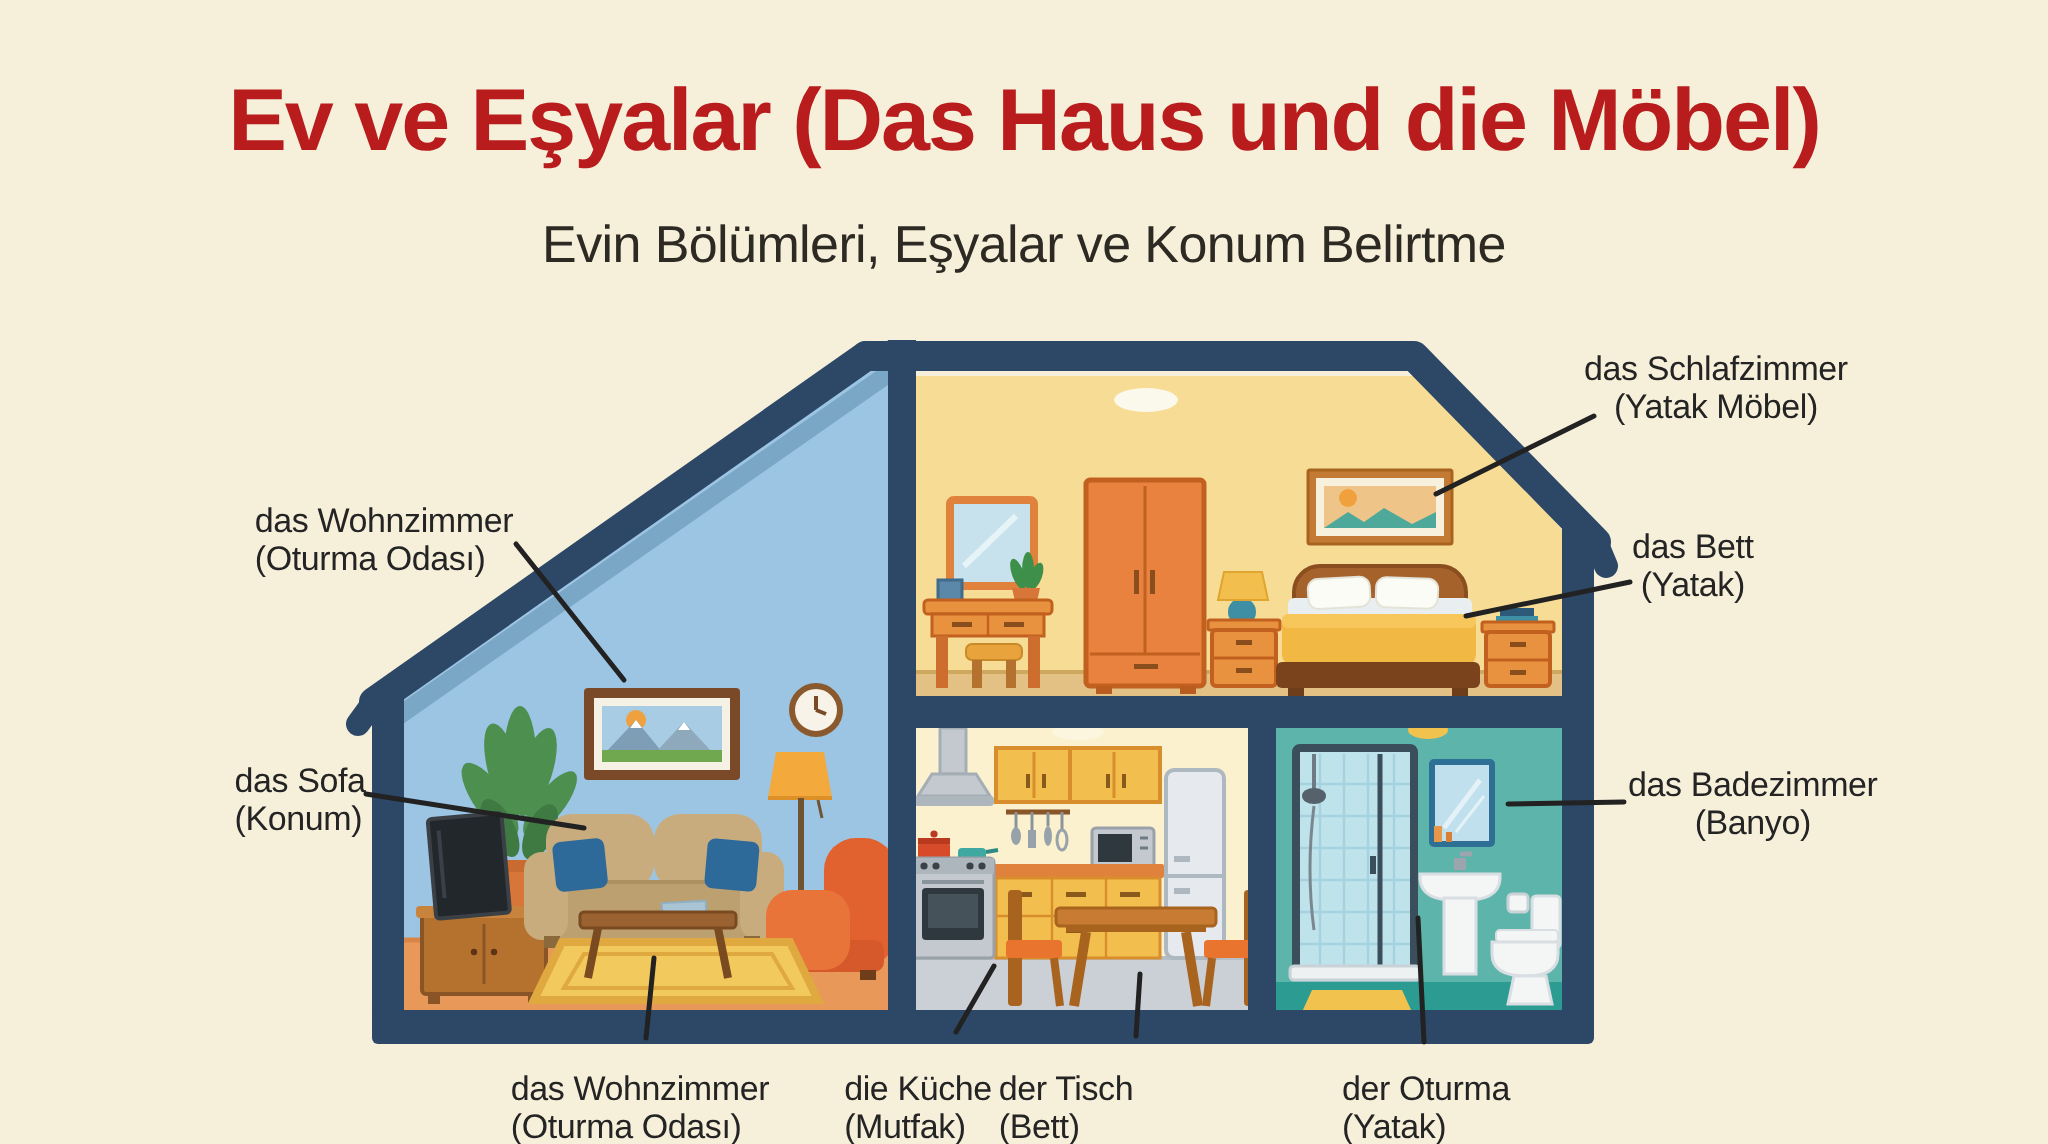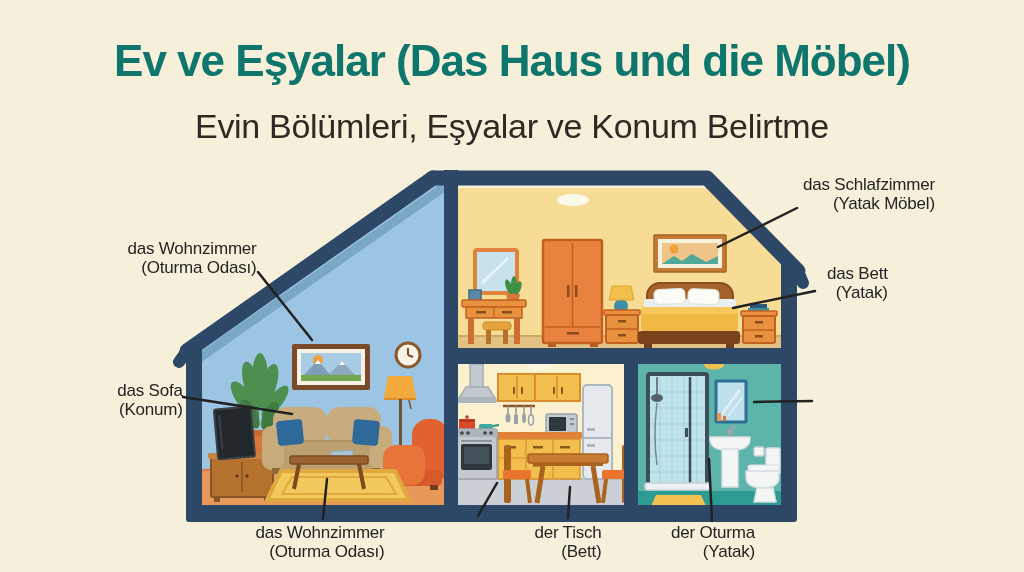--- a/index.html
+++ b/index.html
@@ -1,26 +1,26 @@
 <!DOCTYPE html>
 <html><head>
 <meta charset="utf-8">
 <style>
   html,body{margin:0;padding:0;background:#F6EFDA;}
   #stage{position:relative;width:1024px;height:572px;background:#F6EFDA;overflow:hidden;
          font-family:"Liberation Sans", sans-serif;}
   #house-svg{position:absolute;left:0;top:0;}
   .page-title{position:absolute;left:50%;top:36px;transform:translateX(-50%);
-    font-size:44px;font-weight:bold;color:#0f766e;letter-spacing:-1px;white-space:nowrap;}
+    font-size:44px;font-weight:bold;color:#b91c1c;letter-spacing:-1px;white-space:nowrap;}
   .page-subtitle{position:absolute;left:50%;top:107px;transform:translateX(-50%);
-    font-size:34px;font-weight:normal;color:#2D2A24;letter-spacing:-0.3px;white-space:nowrap;}
+    font-size:26px;font-weight:normal;color:#2D2A24;letter-spacing:-0.3px;white-space:nowrap;}
   .label{position:absolute;font-size:17px;line-height:18.5px;color:#242424;
     letter-spacing:-0.2px;white-space:nowrap;}
-  .label.center{transform:translateX(-50%);text-align:right;}
-  .label.left{text-align:right;margin-left:11px;}
+  .label.center{transform:translateX(-50%);text-align:left;margin-top:12px;}
+  .label.left{text-align:center;}
 </style>
 </head>
 <body>
 
 <div id="stage">
 
   <div class="page-title">Ev ve Eşyalar (Das Haus und die Möbel)</div>
   <div class="page-subtitle">Evin Bölümleri, Eşyalar ve Konum Belirtme</div>
 
   <svg id="house-svg" width="1024" height="572" viewBox="0 0 1024 572">
@@ -398,33 +398,41 @@
   <div class="label left" style="left:792px;top:176px">
     <div>das Schlafzimmer</div>
     <div>(Yatak Möbel)</div>
   </div>
 
   <div class="label left" style="left:816px;top:265px">
     <div>das Bett</div>
     <div>(Yatak)</div>
   </div>
 
-  <div class="label center" style="left:150px;top:382px">
+  <div class="label center" style="left:150px;top:370px">
     <div>das Sofa</div>
     <div>(Konum)</div>
   </div>
 
+  <div class="label left" style="left:814px;top:384px">
+    <div>das Badezimmer</div>
+    <div>(Banyo)</div>
+  </div>
 
   <div class="label center" style="left:320px;top:524px">
     <div>das Wohnzimmer</div>
     <div>(Oturma Odası)</div>
   </div>
 
-
-  <div class="label center" style="left:568px;top:524px">
+  <div class="label center" style="left:459px;top:524px">
+    <div>die Küche</div>
+    <div>(Mutfak)</div>
+  </div>
+
+  <div class="label center" style="left:533px;top:524px">
     <div>der Tisch</div>
     <div>(Bett)</div>
   </div>
 
   <div class="label center" style="left:713px;top:524px">
     <div>der Oturma</div>
     <div>(Yatak)</div>
   </div>
 
 </div>

